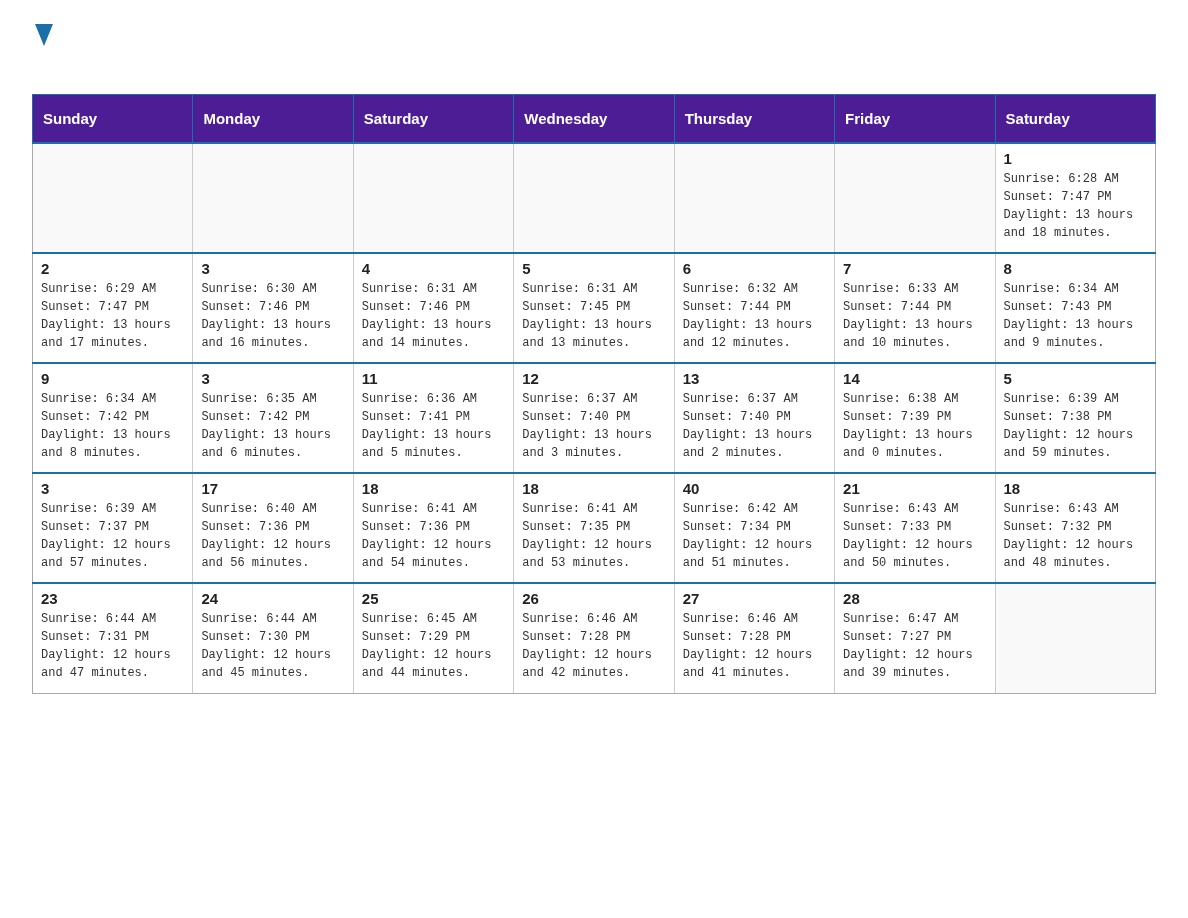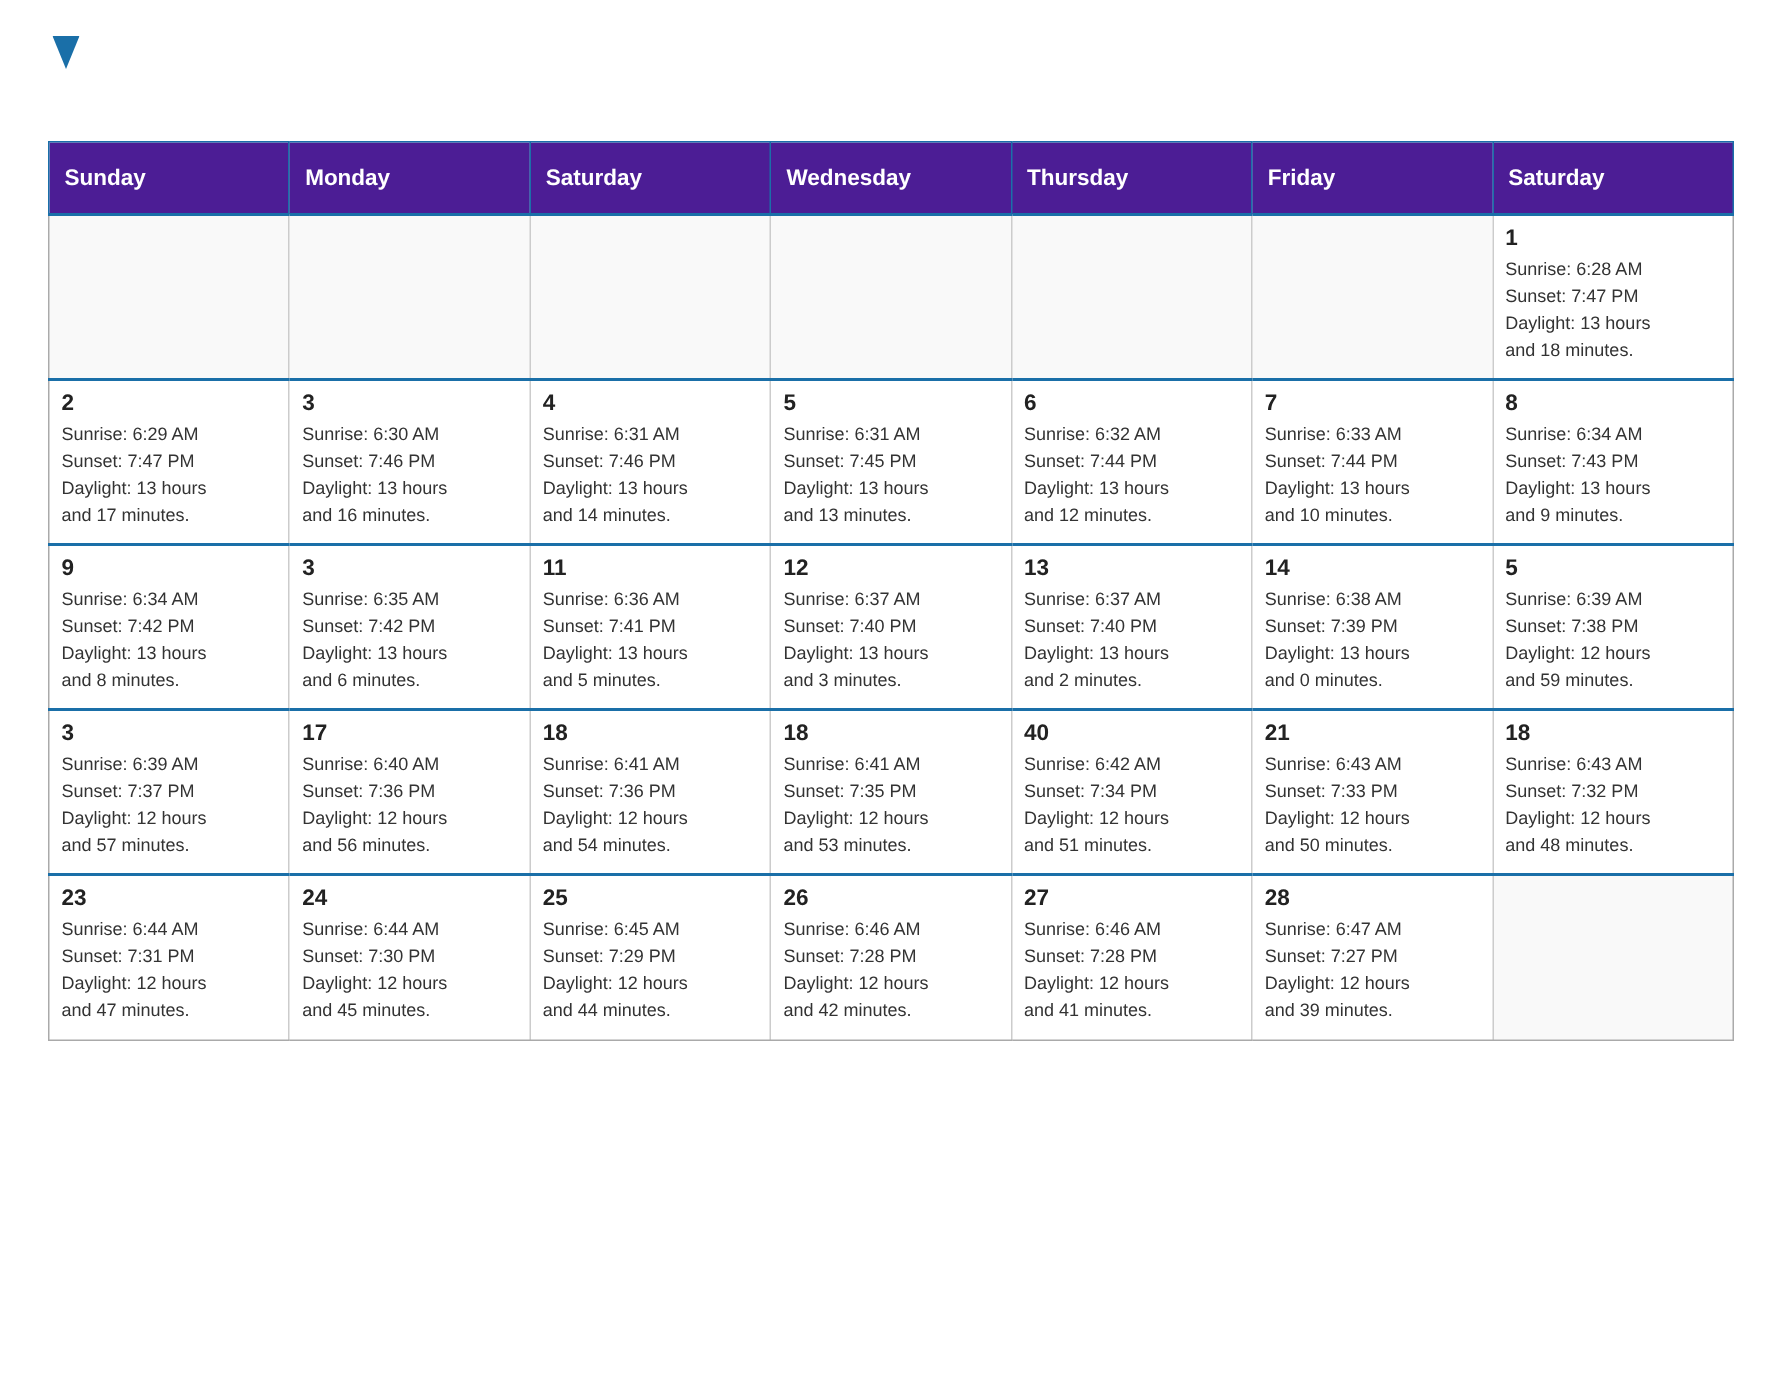--- a/index.html
+++ b/index.html
@@ -70,20 +70,21 @@
     .day-number {
       font-size: 15px;
       font-weight: bold;
       margin-bottom: 3px;
       display: block;
     }
     .day-info {
       font-size: 12px;
       color: #333;
       line-height: 1.5;
+      font-family: Liberation Mono, monospace;
     }
     .calendar tr td {
       border-top: 2px solid #1a6fa8;
     }
     .calendar tr td:not(:last-child) {
       border-right: 1px solid #ccc;
     }
     .logo-wrapper {
       display: flex;
       flex-direction: column;

